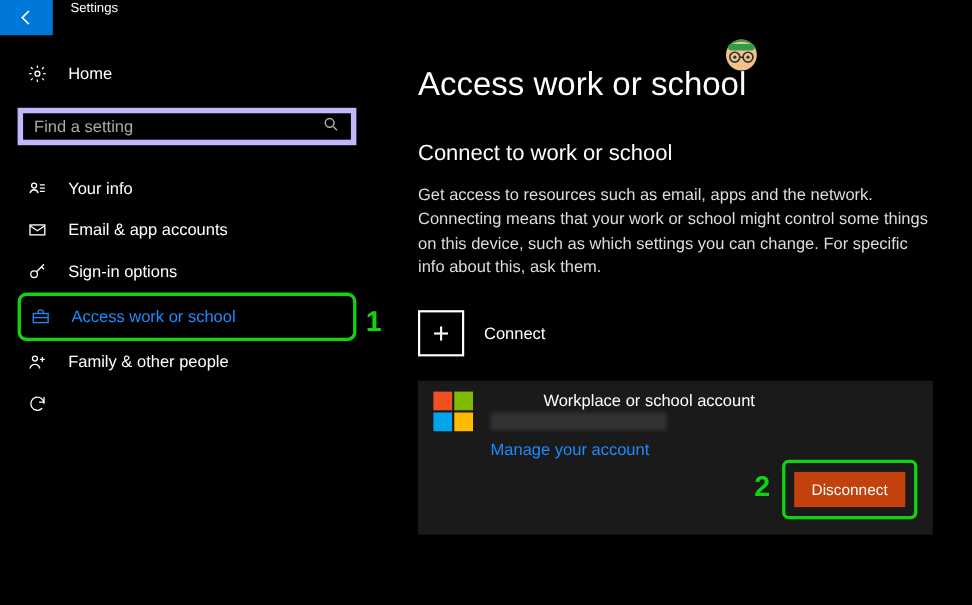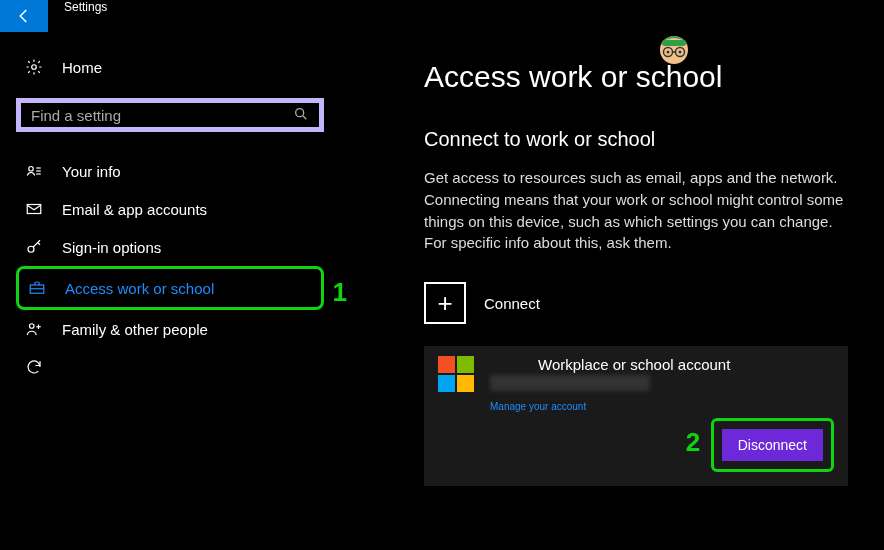--- a/index.html
+++ b/index.html
@@ -28,21 +28,20 @@
   }
   .back-btn svg { width: 18px; height: 18px; }
   .titlebar-title {
     font-size: 12px;
     padding-left: 16px;
     color: #fff;
   }
   .body-wrap {
     display: flex;
     height: calc(100% - 32px);
-    gap: 44px;
   }
   .sidebar {
     width: 340px;
     padding: 14px 16px 0 16px;
   }
   .home-row {
     display: flex;
     align-items: center;
     padding: 12px 8px;
     gap: 18px;
@@ -160,31 +159,31 @@
     margin-top: 2px;
     height: 16px;
     width: 160px;
     background: #333;
     filter: blur(2px);
     border-radius: 2px;
   }
   .manage-link {
     color: #1d8cff;
     margin-top: 10px;
-    font-size: 10px;
+    font-size: 15px;
     cursor: pointer;
     display:inline-block;
   }
   .disconnect-wrap {
     position: absolute;
     right: 14px;
     bottom: 14px;
   }
   .disconnect-btn {
-    background: #6d28d9;
+    background: #c2410c;
     border: none;
     color: #fff;
     padding: 8px 16px;
     font-size: 14px;
     cursor: pointer;
   }
   .highlight-box-2 {
     border: 3px solid #11d411;
     border-radius: 6px;
     padding: 8px;

